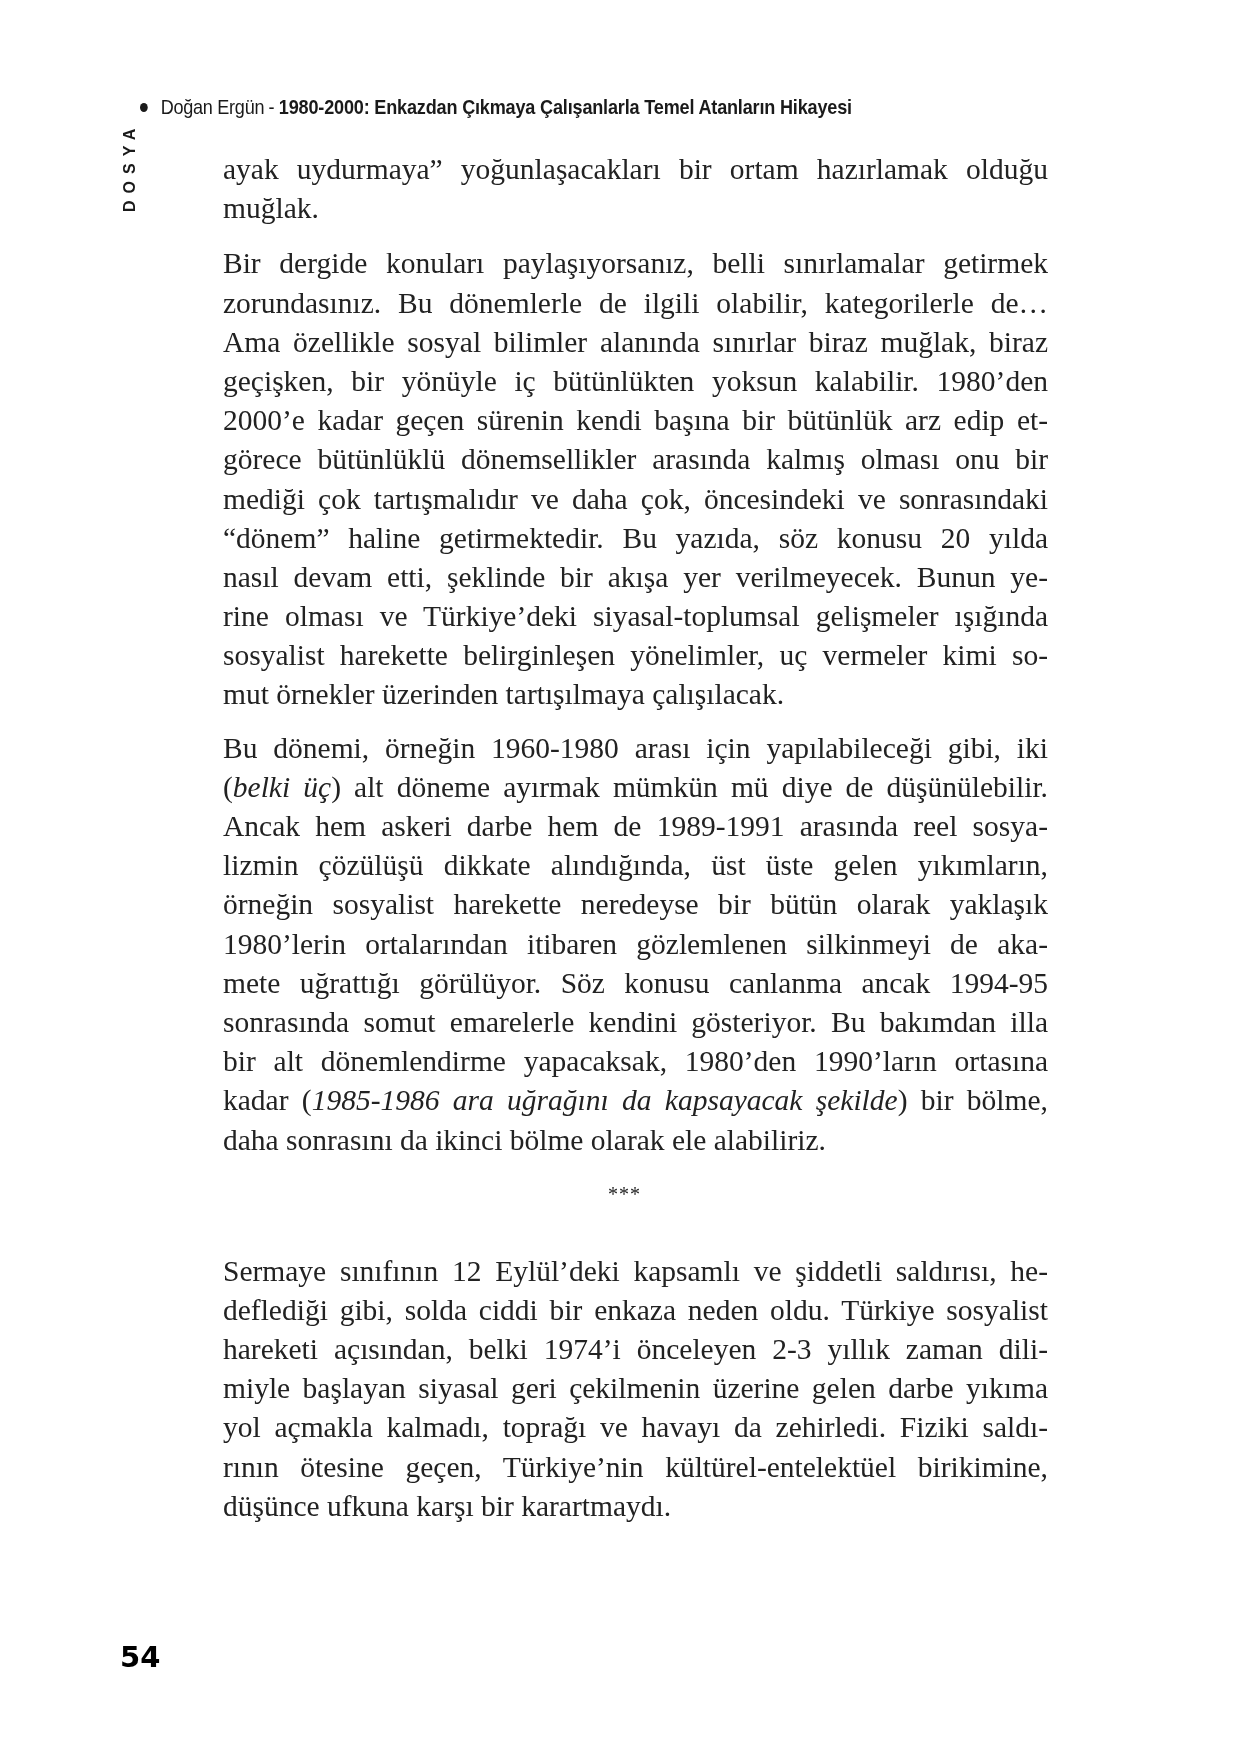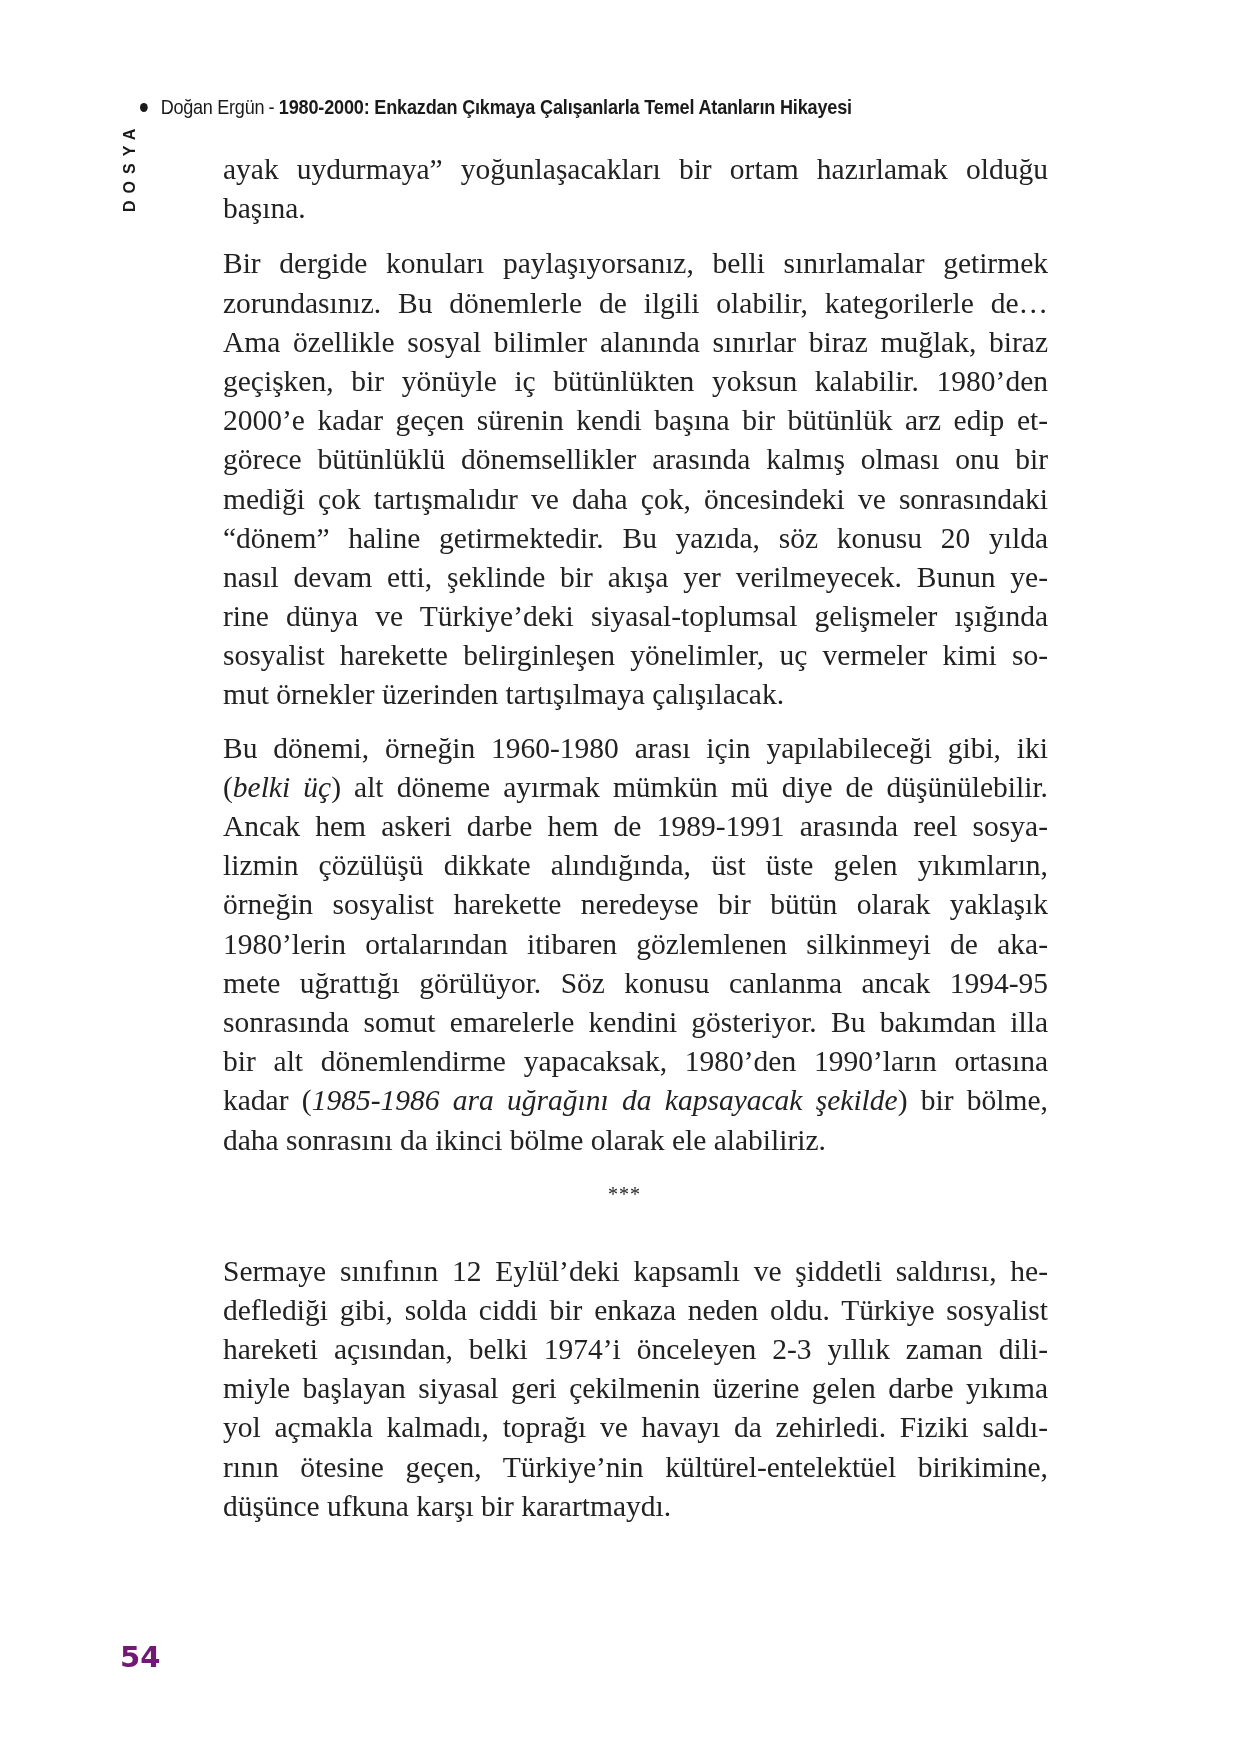--- a/index.html
+++ b/index.html
@@ -39,52 +39,52 @@
     .para { margin-bottom: 14px; margin-left: 22px; }
     .para.first { margin-bottom: 16px; }
     .ital { font-style: italic; }
     .divider {
       text-align: center; font-family: "Liberation Serif", serif; font-size: 20px;
       height: 50px; line-height: 40px; color: #222; letter-spacing: 1px;
     }
     .spacer { height: 28px; }
     .page-number {
       position: absolute; left: 120px; top: 1640px;
-      font-family: "DejaVu Sans", sans-serif; font-weight: bold; font-size: 29px; color: #701a75;
+      font-family: "DejaVu Sans", sans-serif; font-weight: bold; font-size: 29px; color: #000000;
     }
   </style>
 </head>
 <body>
 
 <header class="running-head">
   <span class="bullet-icon"></span>
   <span class="author">Doğan Ergün</span>
   <span class="sep">-</span>
   <span class="article-title">1980-2000: Enkazdan Çıkmaya Çalışanlarla Temel Atanların Hikayesi</span>
 </header>
 
 <div class="section-label">DOSYA</div>
 
 <main class="article">
   <section class="para first">
     <span class="line">ayak uydurmaya” yoğunlaşacakları bir ortam hazırlamak olduğu</span>
-    <span class="line last">başına.</span>
+    <span class="line last">muğlak.</span>
   </section>
 
   <section class="para">
     <span class="line">Bir dergide konuları paylaşıyorsanız, belli sınırlamalar getirmek</span>
     <span class="line">zorundasınız. Bu dönemlerle de ilgili olabilir, kategorilerle de…</span>
     <span class="line">Ama özellikle sosyal bilimler alanında sınırlar biraz muğlak, biraz</span>
     <span class="line">geçişken, bir yönüyle iç bütünlükten yoksun kalabilir. 1980’den</span>
     <span class="line">2000’e kadar geçen sürenin kendi başına bir bütünlük arz edip et-</span>
     <span class="line">görece bütünlüklü dönemsellikler arasında kalmış olması onu bir</span>
     <span class="line">mediği çok tartışmalıdır ve daha çok, öncesindeki ve sonrasındaki</span>
     <span class="line">“dönem” haline getirmektedir. Bu yazıda, söz konusu 20 yılda</span>
     <span class="line">nasıl devam etti, şeklinde bir akışa yer verilmeyecek. Bunun ye-</span>
-    <span class="line">rine dünya ve Türkiye’deki siyasal-toplumsal gelişmeler ışığında</span>
+    <span class="line">rine olması ve Türkiye’deki siyasal-toplumsal gelişmeler ışığında</span>
     <span class="line">sosyalist harekette belirginleşen yönelimler, uç vermeler kimi so-</span>
     <span class="line last">mut örnekler üzerinden tartışılmaya çalışılacak.</span>
   </section>
 
   <section class="para">
     <span class="line">Bu dönemi, örneğin 1960-1980 arası için yapılabileceği gibi, iki</span>
     <span class="line"><span>(</span><span class="ital">belki üç</span><span>) alt döneme ayırmak mümkün mü diye de düşünülebilir.</span></span>
     <span class="line">Ancak hem askeri darbe hem de 1989-1991 arasında reel sosya-</span>
     <span class="line">lizmin çözülüşü dikkate alındığında, üst üste gelen yıkımların,</span>
     <span class="line">örneğin sosyalist harekette neredeyse bir bütün olarak yaklaşık</span>

